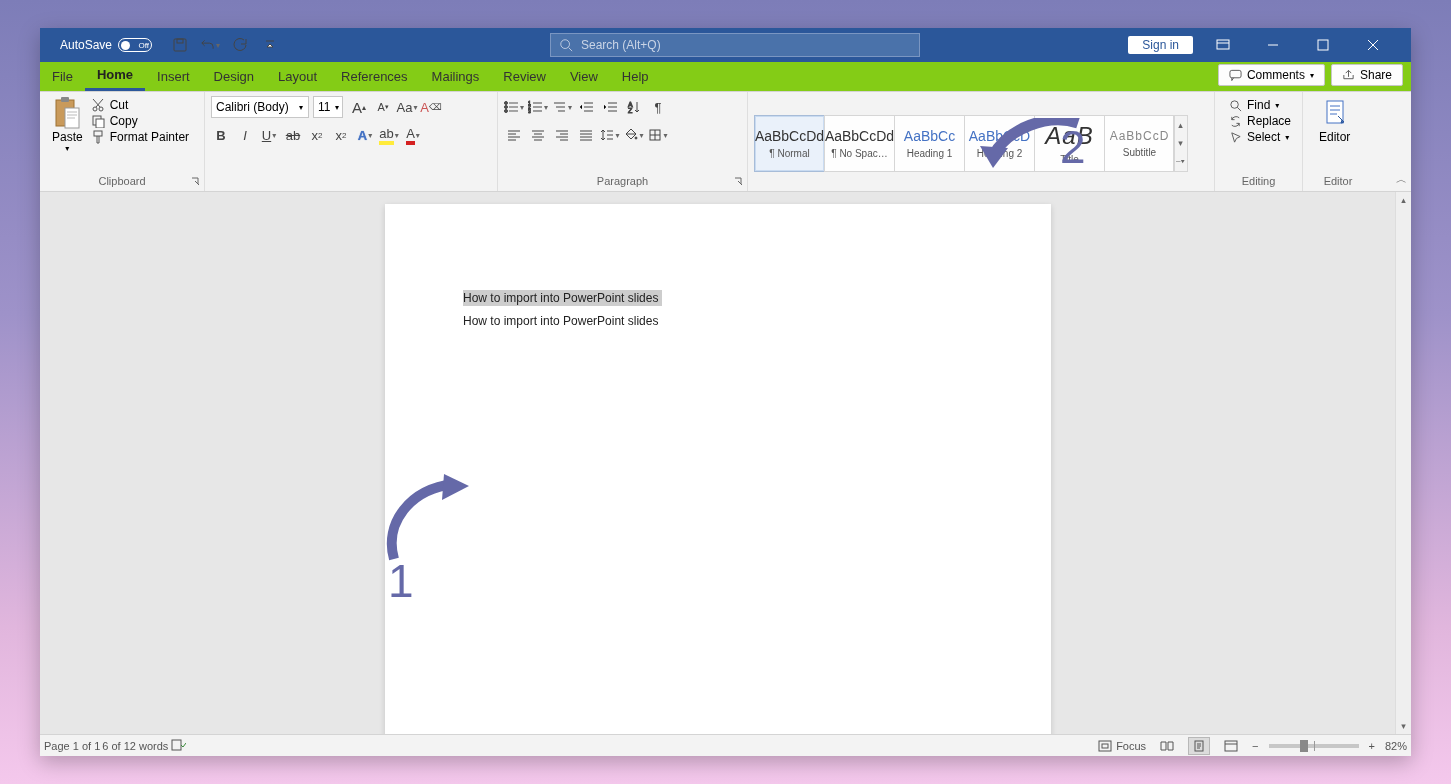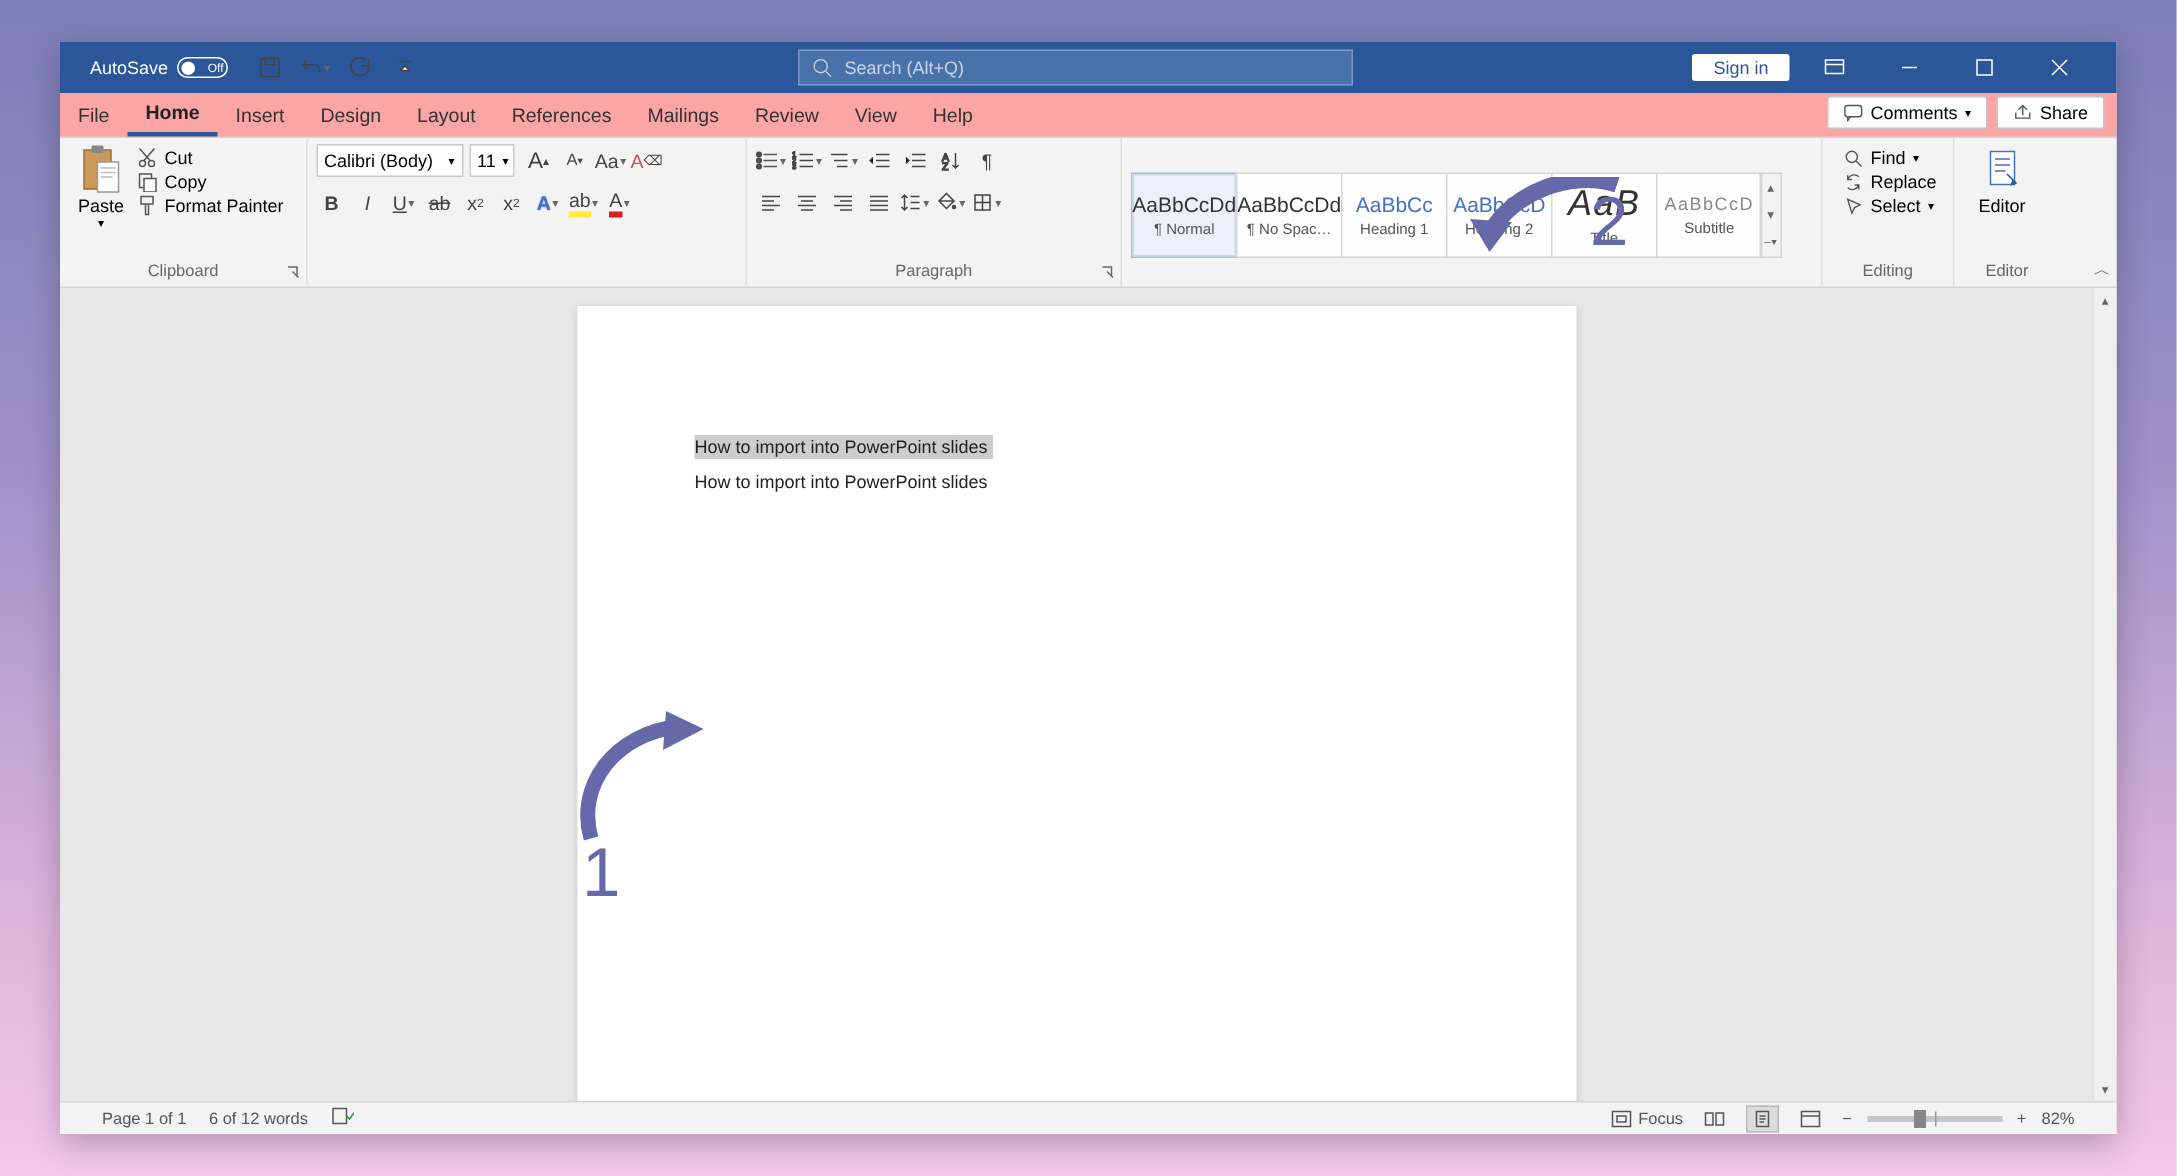--- a/index.html
+++ b/index.html
@@ -6,26 +6,26 @@
 body { background:linear-gradient(180deg,#7d7db8 0%,#9e92c9 40%,#e1b6dd 80%,#f4c8ec 100%); width:1451px; height:784px; overflow:hidden; position:relative; }
 .app { position:absolute; left:40px; top:28px; width:1371px; height:728px; background:#f3f3f3; box-shadow:0 6px 20px rgba(0,0,0,.25); display:flex; flex-direction:column; }
 .titlebar { height:34px; background:#2b579a; display:flex; align-items:center; color:#fff; font-size:12px; position:relative; }
 .tb-left { display:flex; align-items:center; gap:4px; padding-left:20px; }
 .autosave { display:flex; align-items:center; gap:6px; font-size:12px; }
 .toggle { width:34px; height:14px; border:1px solid #fff; border-radius:8px; display:flex; align-items:center; padding:0 2px; font-size:8px; justify-content:flex-end; }
 .toggle .dot { width:9px; height:9px; background:#fff; border-radius:50%; margin-right:auto; }
 .qat { display:flex; align-items:center; gap:10px; margin-left:14px; }
 .qat svg{stroke:#fff;fill:none;}
 .tb-title { position:absolute; left:50%; transform:translateX(-50%); display:flex; gap:6px; }
-.searchbox { position:absolute; left:492px; width:370px; height:24px; background:#4a72aa; border:1px solid #7a96c2; display:flex; align-items:center; padding:0 8px; gap:8px; color:#c9d4e6; font-size:12px; }
+.searchbox { position:absolute; left:510px; width:370px; height:24px; background:#4a72aa; border:1px solid #7a96c2; display:flex; align-items:center; padding:0 8px; gap:8px; color:#c9d4e6; font-size:12px; }
 .tb-right { margin-left:auto; display:flex; align-items:center; gap:10px; padding-right:18px; }
 .signin { background:#fff; color:#2b579a; padding:2px 14px; font-size:12px; border-radius:2px; }
 .winbtn { width:40px; height:32px; display:flex; align-items:center; justify-content:center; }
 .winbtn svg{stroke:#fff;fill:none;}
-.tabs { height:30px; background:#fca5a5; display:flex; align-items:flex-end; border-bottom:1px solid #d4d4d4; position:relative; }
+.tabs { height:30px; background:#84cc16; display:flex; align-items:flex-end; border-bottom:1px solid #d4d4d4; position:relative; }
 .tab { padding:0 12px; font-size:13px; color:#333; height:30px; display:flex; align-items:center; cursor:pointer; }
 .tab.active { border-bottom:3px solid #2b579a; font-weight:600; color:#222; }
 .tabs-right { position:absolute; right:8px; top:2px; display:flex; gap:6px; }
 .tabs-right .btn { border:1px solid #c7c7c7; background:#fdfdfd; padding:3px 10px; font-size:12px; display:flex; align-items:center; gap:5px; border-radius:2px; }
 .ribbon { height:100px; background:#f3f3f3; display:flex; border-bottom:1px solid #d4d4d4; position:relative; }
 .group { border-right:1px solid #dedede; display:flex; flex-direction:column; position:relative; }
 .group-body { flex:1; display:flex; padding:4px 6px 0 6px; }
 .group-label { text-align:center; font-size:11px; color:#666; padding:2px 0 4px 0; position:relative; }
 .launcher { position:absolute; right:3px; bottom:3px; width:12px; height:12px; }
 .launcher svg{stroke:#666;fill:none;}
@@ -56,21 +56,21 @@
 .editing-col div { display:flex; align-items:center; gap:5px; white-space:nowrap; }
 .editor-col { display:flex; flex-direction:column; align-items:center; padding:2px 10px; font-size:12px; }
 .collapse { position:absolute; right:4px; bottom:4px; font-size:11px; color:#666; }
 .docarea { flex:1; background:#e7e7e7; position:relative; overflow:hidden; }
 .vscroll { position:absolute; right:0; top:0; bottom:0; width:16px; background:#efefef; border-left:1px solid #ddd; }
 .vscroll .up,.vscroll .down { height:16px; display:flex; align-items:center; justify-content:center; font-size:9px; color:#666; }
 .vscroll .down{position:absolute;bottom:0;width:100%;}
 .page { position:absolute; left:345px; top:12px; width:666px; height:720px; background:#fff; box-shadow:0 2px 6px rgba(0,0,0,.15); }
 .doc-line { position:absolute; left:78px; font-size:12px; color:#222; }
 .doc-line.sel { background:#cdcdcd; padding:1px 4px 1px 0; }
-.statusbar { height:22px; background:#f3f3f3; border-top:1px solid #d4d4d4; display:flex; align-items:center; font-size:11px; color:#555; padding:0 28px; gap:15px; }
+.statusbar { height:22px; background:#f3f3f3; border-top:1px solid #d4d4d4; display:flex; align-items:center; font-size:11px; color:#555; padding:0 4px; gap:2px; }
 .statusbar .right { margin-left:auto; display:flex; align-items:center; gap:10px; }
 .viewbtn { width:22px; height:18px; display:flex; align-items:center; justify-content:center; border:1px solid transparent; }
 .viewbtn.active { background:#dcdcdc; border:1px solid #b8b8b8; }
 .zoom-slider { width:90px; height:4px; background:#c7c7c7; position:relative; }
 .zoom-slider .tick { position:absolute; left:50%; top:-3px; width:1px; height:10px; background:#999; }
 .zoom-slider .thumb { position:absolute; left:35%; top:-4px; width:8px; height:12px; background:#888; }
 .annot-arrow1 { position:absolute; left:334px; top:282px; pointer-events:none; }
 .annot-num1 { position:absolute; left:348px; top:362px; font-size:46px; font-weight:400; color:#6569a8; font-family:"Segoe UI Light",sans-serif; }
 .annot-arrow2 { position:absolute; left:938px; top:90px; pointer-events:none; }
 .annot-num2 { position:absolute; left:1020px; top:92px; font-size:46px; color:#6569a8; font-family:"Segoe UI Light",sans-serif; }

